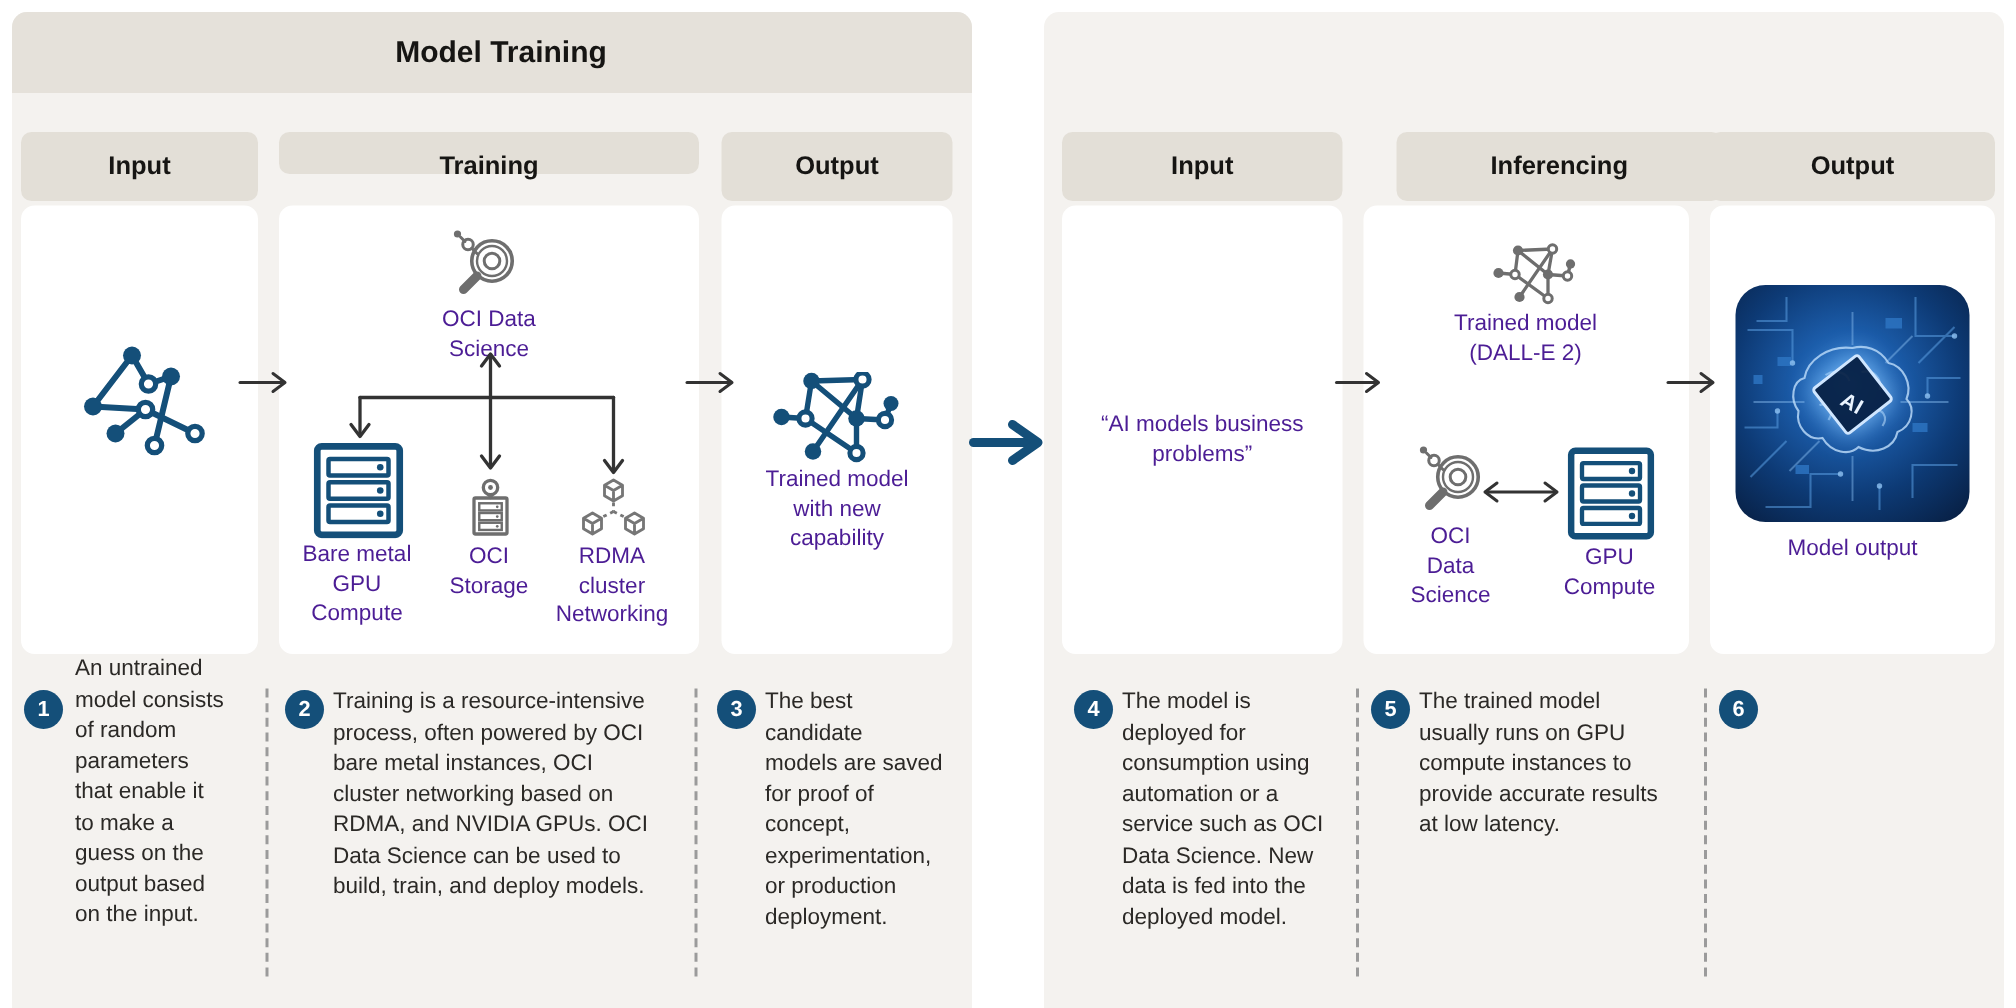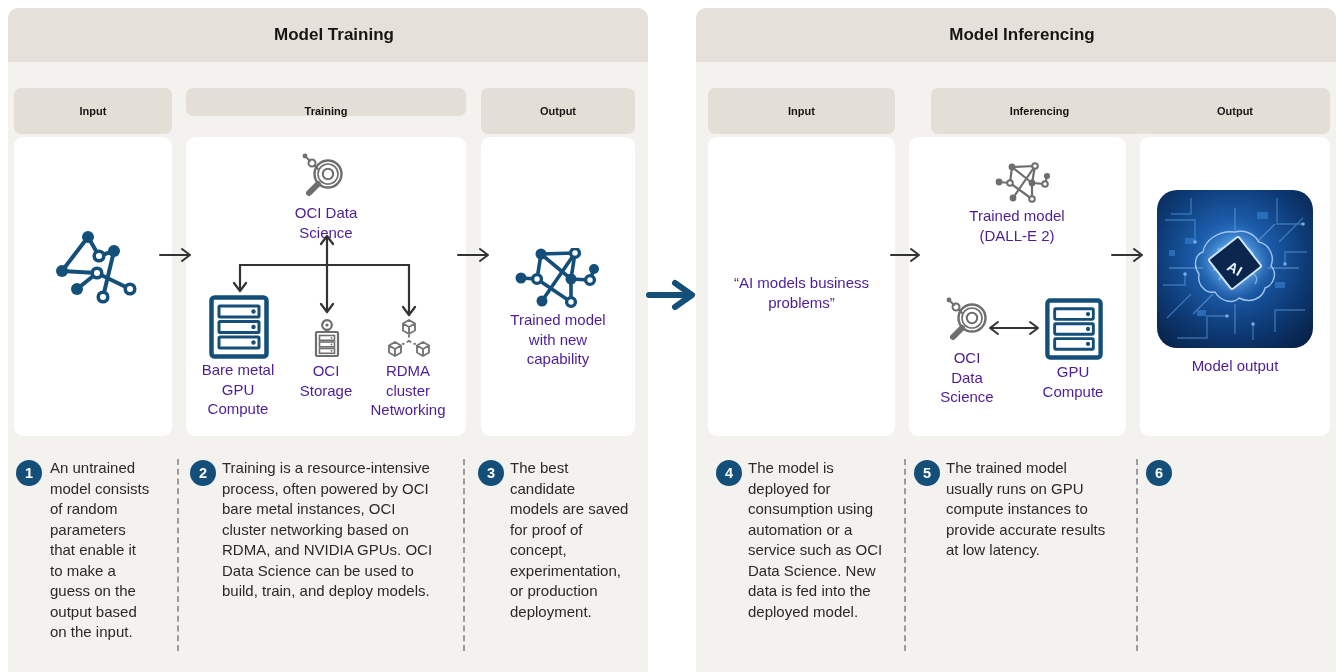--- a/index.html
+++ b/index.html
@@ -2,23 +2,23 @@
 <html><head>
 <meta charset="utf-8">
 <style>
   *{margin:0;padding:0;box-sizing:border-box}
   html,body{width:1344px;height:672px;overflow:hidden;background:#fff;
     font-family:"Liberation Sans",sans-serif;}
   .canvas{position:relative;width:1344px;height:672px;background:#fff;}
   .abs{position:absolute;}
   .half-bg{background:#F4F2EF;border-radius:10px 10px 0 0;}
   .section-header{background:#E5E1DA;border-radius:10px 10px 0 0;text-align:center;
-    font-weight:bold;font-size:17px;color:#161513;line-height:54px;padding-left:12px;}
+    font-weight:bold;font-size:20px;color:#161513;line-height:54px;padding-left:12px;}
   .col-header{background:#E3DFD7;border-radius:7px;text-align:center;
-    font-weight:bold;font-size:11px;color:#161513;line-height:46px;}
+    font-weight:bold;font-size:17px;color:#161513;line-height:46px;}
   .col-body{background:#FFFFFF;border-radius:9px;}
   .lbl{font-size:15px;color:#4c1d95;text-align:center;white-space:pre-line;line-height:1.3;}
   .ann-circle{width:26px;height:26px;border-radius:50%;background:#144F79;color:#fff;
     font-weight:bold;font-size:14.5px;text-align:center;line-height:26px;}
   .ann-text{font-size:15px;color:#2b2926;line-height:20.5px;white-space:pre-line;}
   .divider{width:0;border-left:2px dashed #9b9b9b;}
   svg{display:block;}
   .model-output{border-radius:20px;overflow:hidden;
     background:radial-gradient(circle at 48% 42%, #3584d6 0%, #1b5ba8 30%, #0d3a75 62%, #071c3d 100%);}
   .chip{position:absolute;left:50%;top:46%;width:40px;height:40px;
@@ -30,21 +30,20 @@
 </style>
 </head>
 <body>
 
 <div class="canvas">
 
   <div class="abs half-bg" style="left:8px;top:8px;width:640px;height:664px;"></div>
   <div class="abs half-bg" style="left:696px;top:8px;width:640px;height:664px;"></div>
 
   <div class="abs section-header" style="left:8px;top:8px;width:640px;height:54px;">Model Training</div>
-  <div class="abs section-header" style="left:696px;top:8px;width:640px;height:54px;">Model Inferencing</div>
 
   <div class="abs col-header" style="left:14px;top:88px;width:158px;height:46px;">Input</div>
   <div class="abs col-header" style="left:186px;top:88px;width:280px;height:28px;">Training</div>
   <div class="abs col-header" style="left:481px;top:88px;width:154px;height:46px;">Output</div>
 
   <div class="abs col-header" style="left:708px;top:88px;width:187px;height:46px;">Input</div>
   <div class="abs col-header" style="left:909px;top:88px;width:217px;height:46px;margin-left:22px;">Inferencing</div>
   <div class="abs col-header" style="left:1140px;top:88px;width:190px;height:46px;">Output</div>
 
   <div class="abs col-body" style="left:14px;top:137px;width:158px;height:299px;"></div>
@@ -355,21 +354,21 @@
         <path d="M78,42 C62,40 48,50 46,62 C38,64 36,76 42,84 C40,94 48,104 58,102 C64,112 76,114 82,108 C94,114 106,108 108,98 C118,94 120,82 114,76 C118,66 112,54 102,52 C96,42 86,40 78,42 Z"></path>
         <path d="M60,60 C66,56 74,58 76,64 M84,58 C92,56 98,62 96,70 M56,80 C62,78 66,84 62,90 M92,84 C98,82 102,88 98,94" opacity="0.7"></path>
       </g>
     </svg>
     <div class="chip"></div>
     <div class="chip-text">AI</div>
   </div>
   <div class="abs lbl" style="left:1160px;top:356px;width:150px;">Model output</div>
 
   <div class="abs ann-circle" style="left:16px;top:460px;">1</div>
-  <div class="abs ann-text" style="left:50px;top:458px;width:126px;">An untrained
+  <div class="abs ann-text" style="left:50px;top:436px;width:126px;">An untrained
 model consists
 of random
 parameters
 that enable it
 to make a
 guess on the
 output based
 on the input.</div>
 
   <div class="abs divider" style="left:177px;top:459px;height:192px;"></div>

